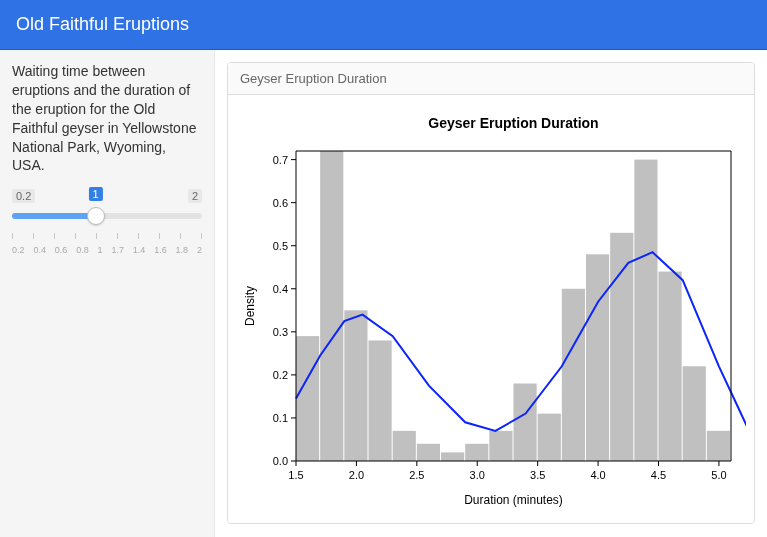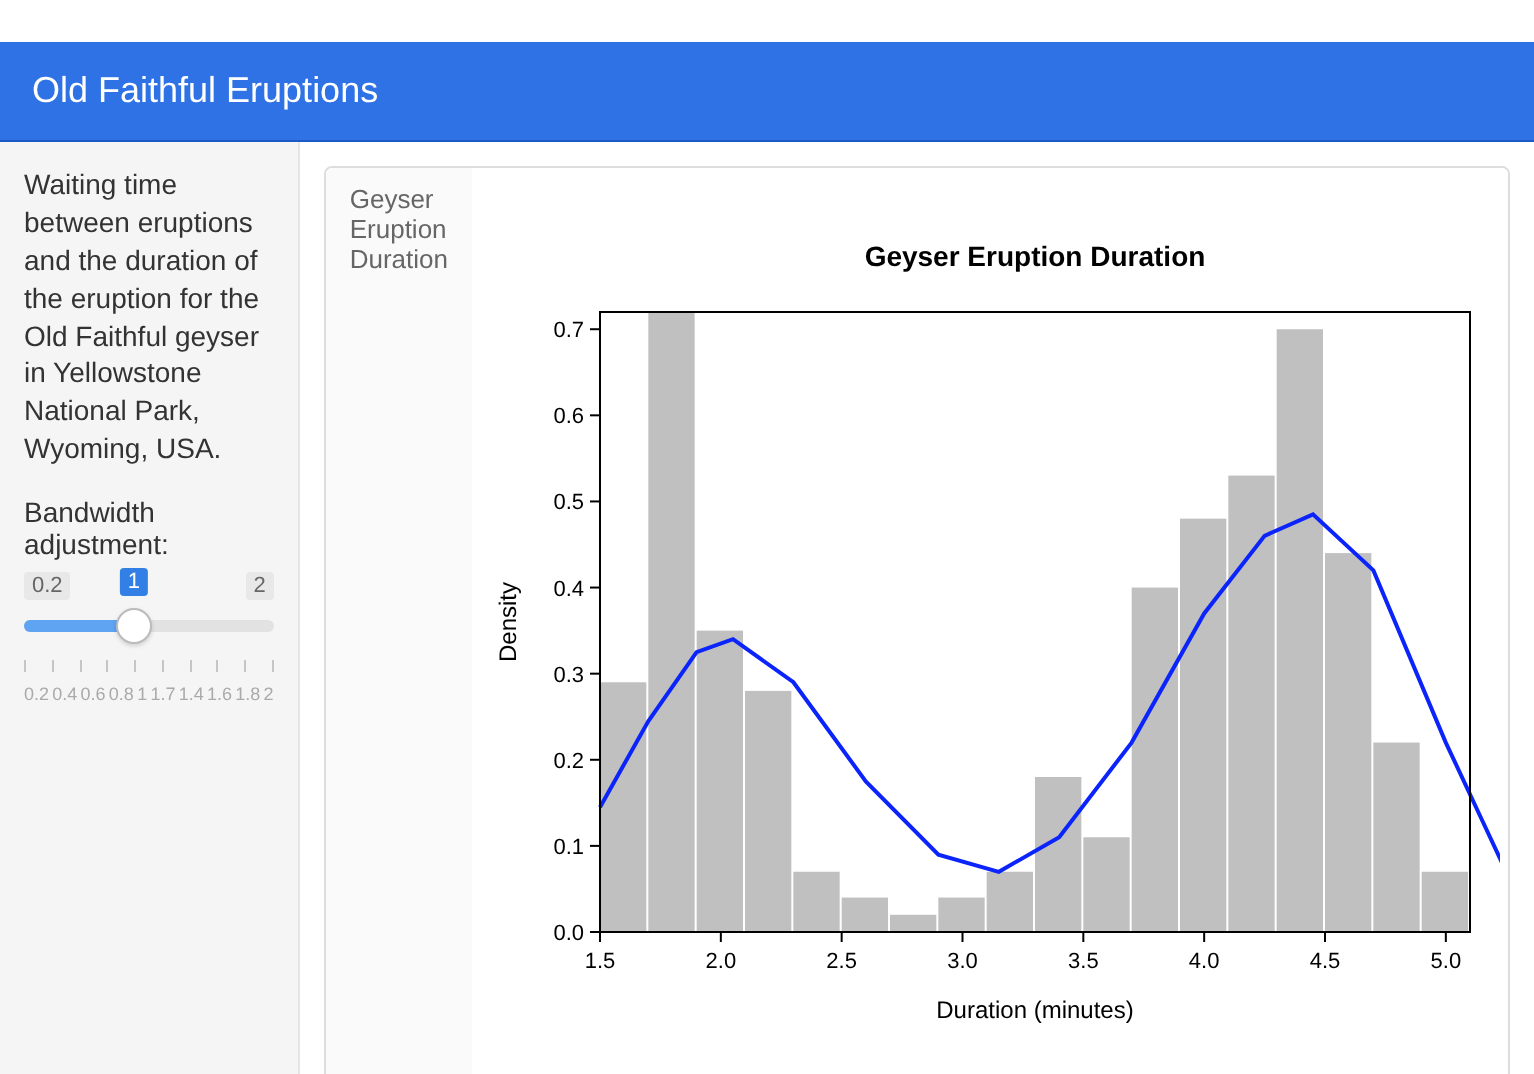--- a/index.html
+++ b/index.html
@@ -9,21 +9,20 @@
   .topbar {
     background: #2e72e6;
     color: #fff;
     height: 50px;
     display: flex;
     align-items: center;
     padding: 0 16px;
     font-size: 18px;
     font-weight: 400;
     border-bottom: 1px solid #1d5bc4;
-    margin-top: 21px;
   }
 
   .layout { display: flex; height: calc(537px - 50px); }
 
   .sidebar {
     width: 215px;
     background: #f5f5f5;
     border-right: 1px solid #e5e5e5;
     padding: 12px 12px 16px 12px;
     font-size: 14px;
@@ -113,21 +112,21 @@
 
   .main {
     flex: 1;
     padding: 12px;
   }
   .panel {
     border: 1px solid #ddd;
     border-radius: 4px;
     overflow: hidden;
     height: 462px;
-    display: flex; 
+    display: flex; flex-direction: column;
   }
   .panel-header {
     background: #fafafa;
     border-bottom: 1px solid #ddd;
     padding: 8px 12px;
     font-size: 13px;
     color: #666;
   }
   .plot-wrap {
     flex: 1;
@@ -151,21 +150,20 @@
 <div class="topbar">
   <span>Old Faithful Eruptions</span>
 </div>
 
 <div class="layout">
 
   <aside class="sidebar">
     <p>Waiting time between eruptions and the duration of the eruption for the Old Faithful geyser in Yellowstone National Park, Wyoming, USA.</p>
 
 
-    <label class="form-label">Bandwidth adjustment:</label>
     <div class="slider-section">
       <div class="slider-endcaps">
         <span>0.2</span>
         <span>2</span>
       </div>
       <div class="slider-outer">
         <div class="slider-badge">1</div>
         <div class="slider-track"></div>
         <div class="slider-fill"></div>
         <div class="slider-handle"></div>

